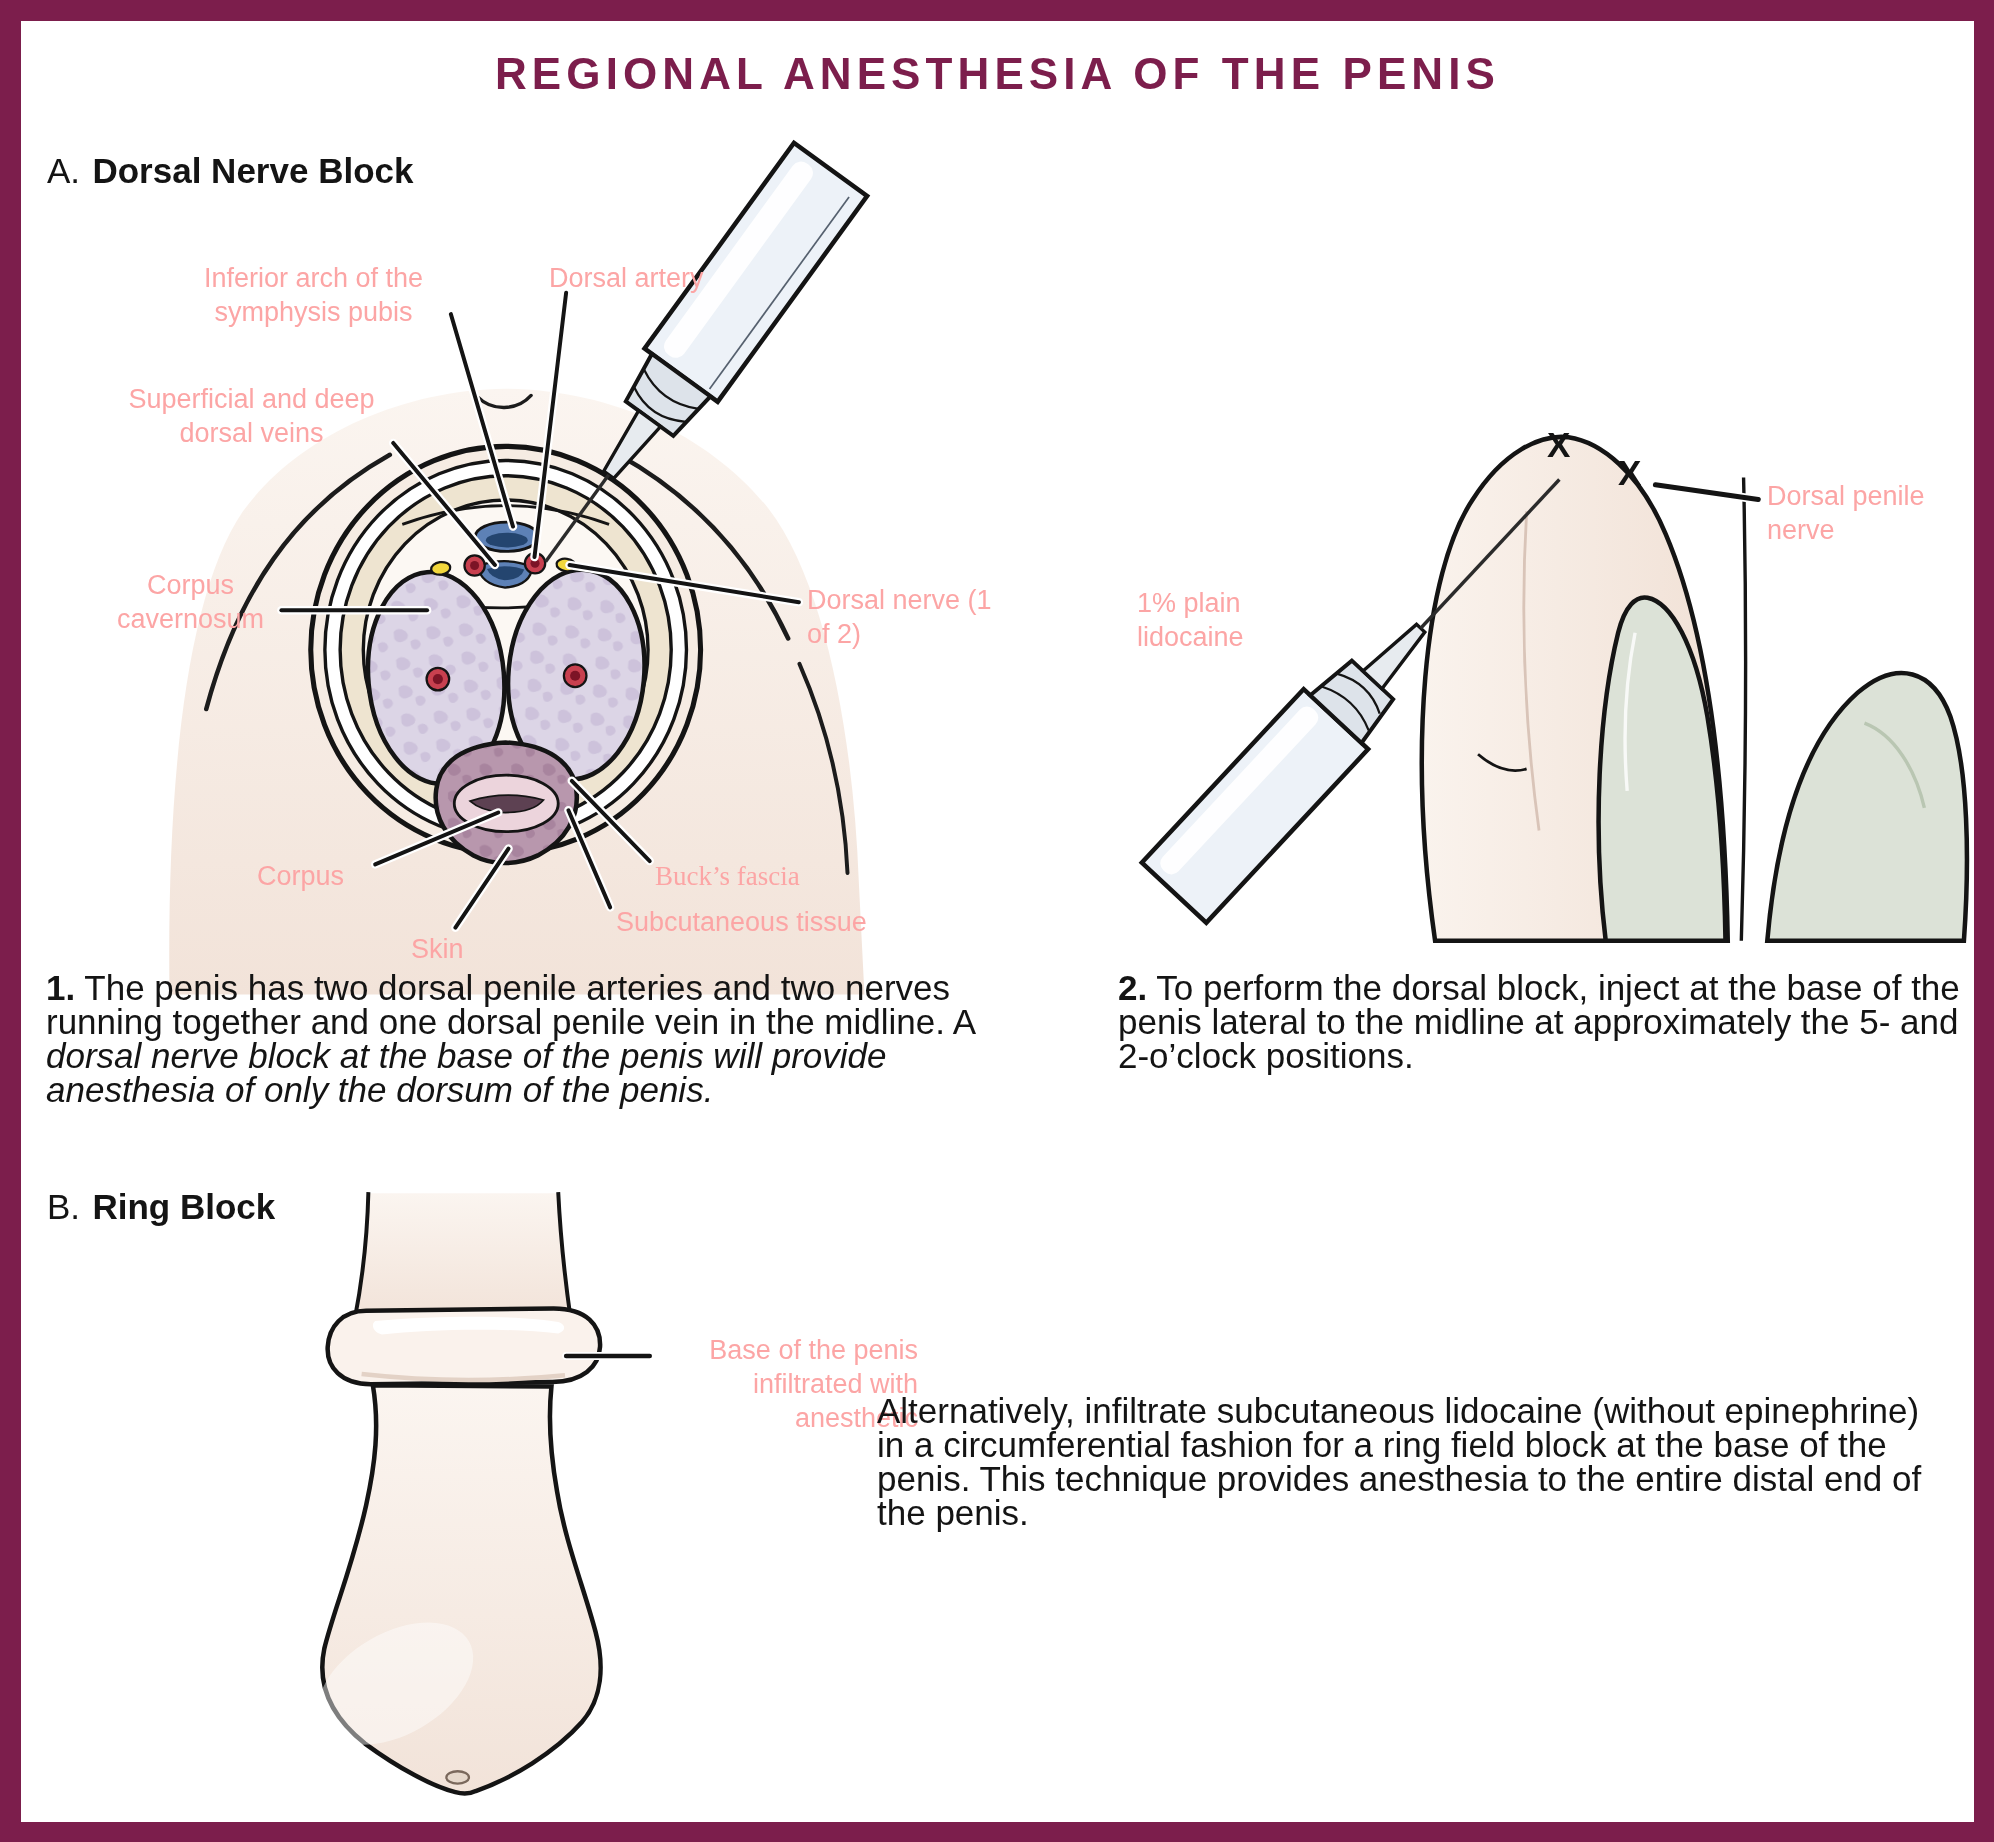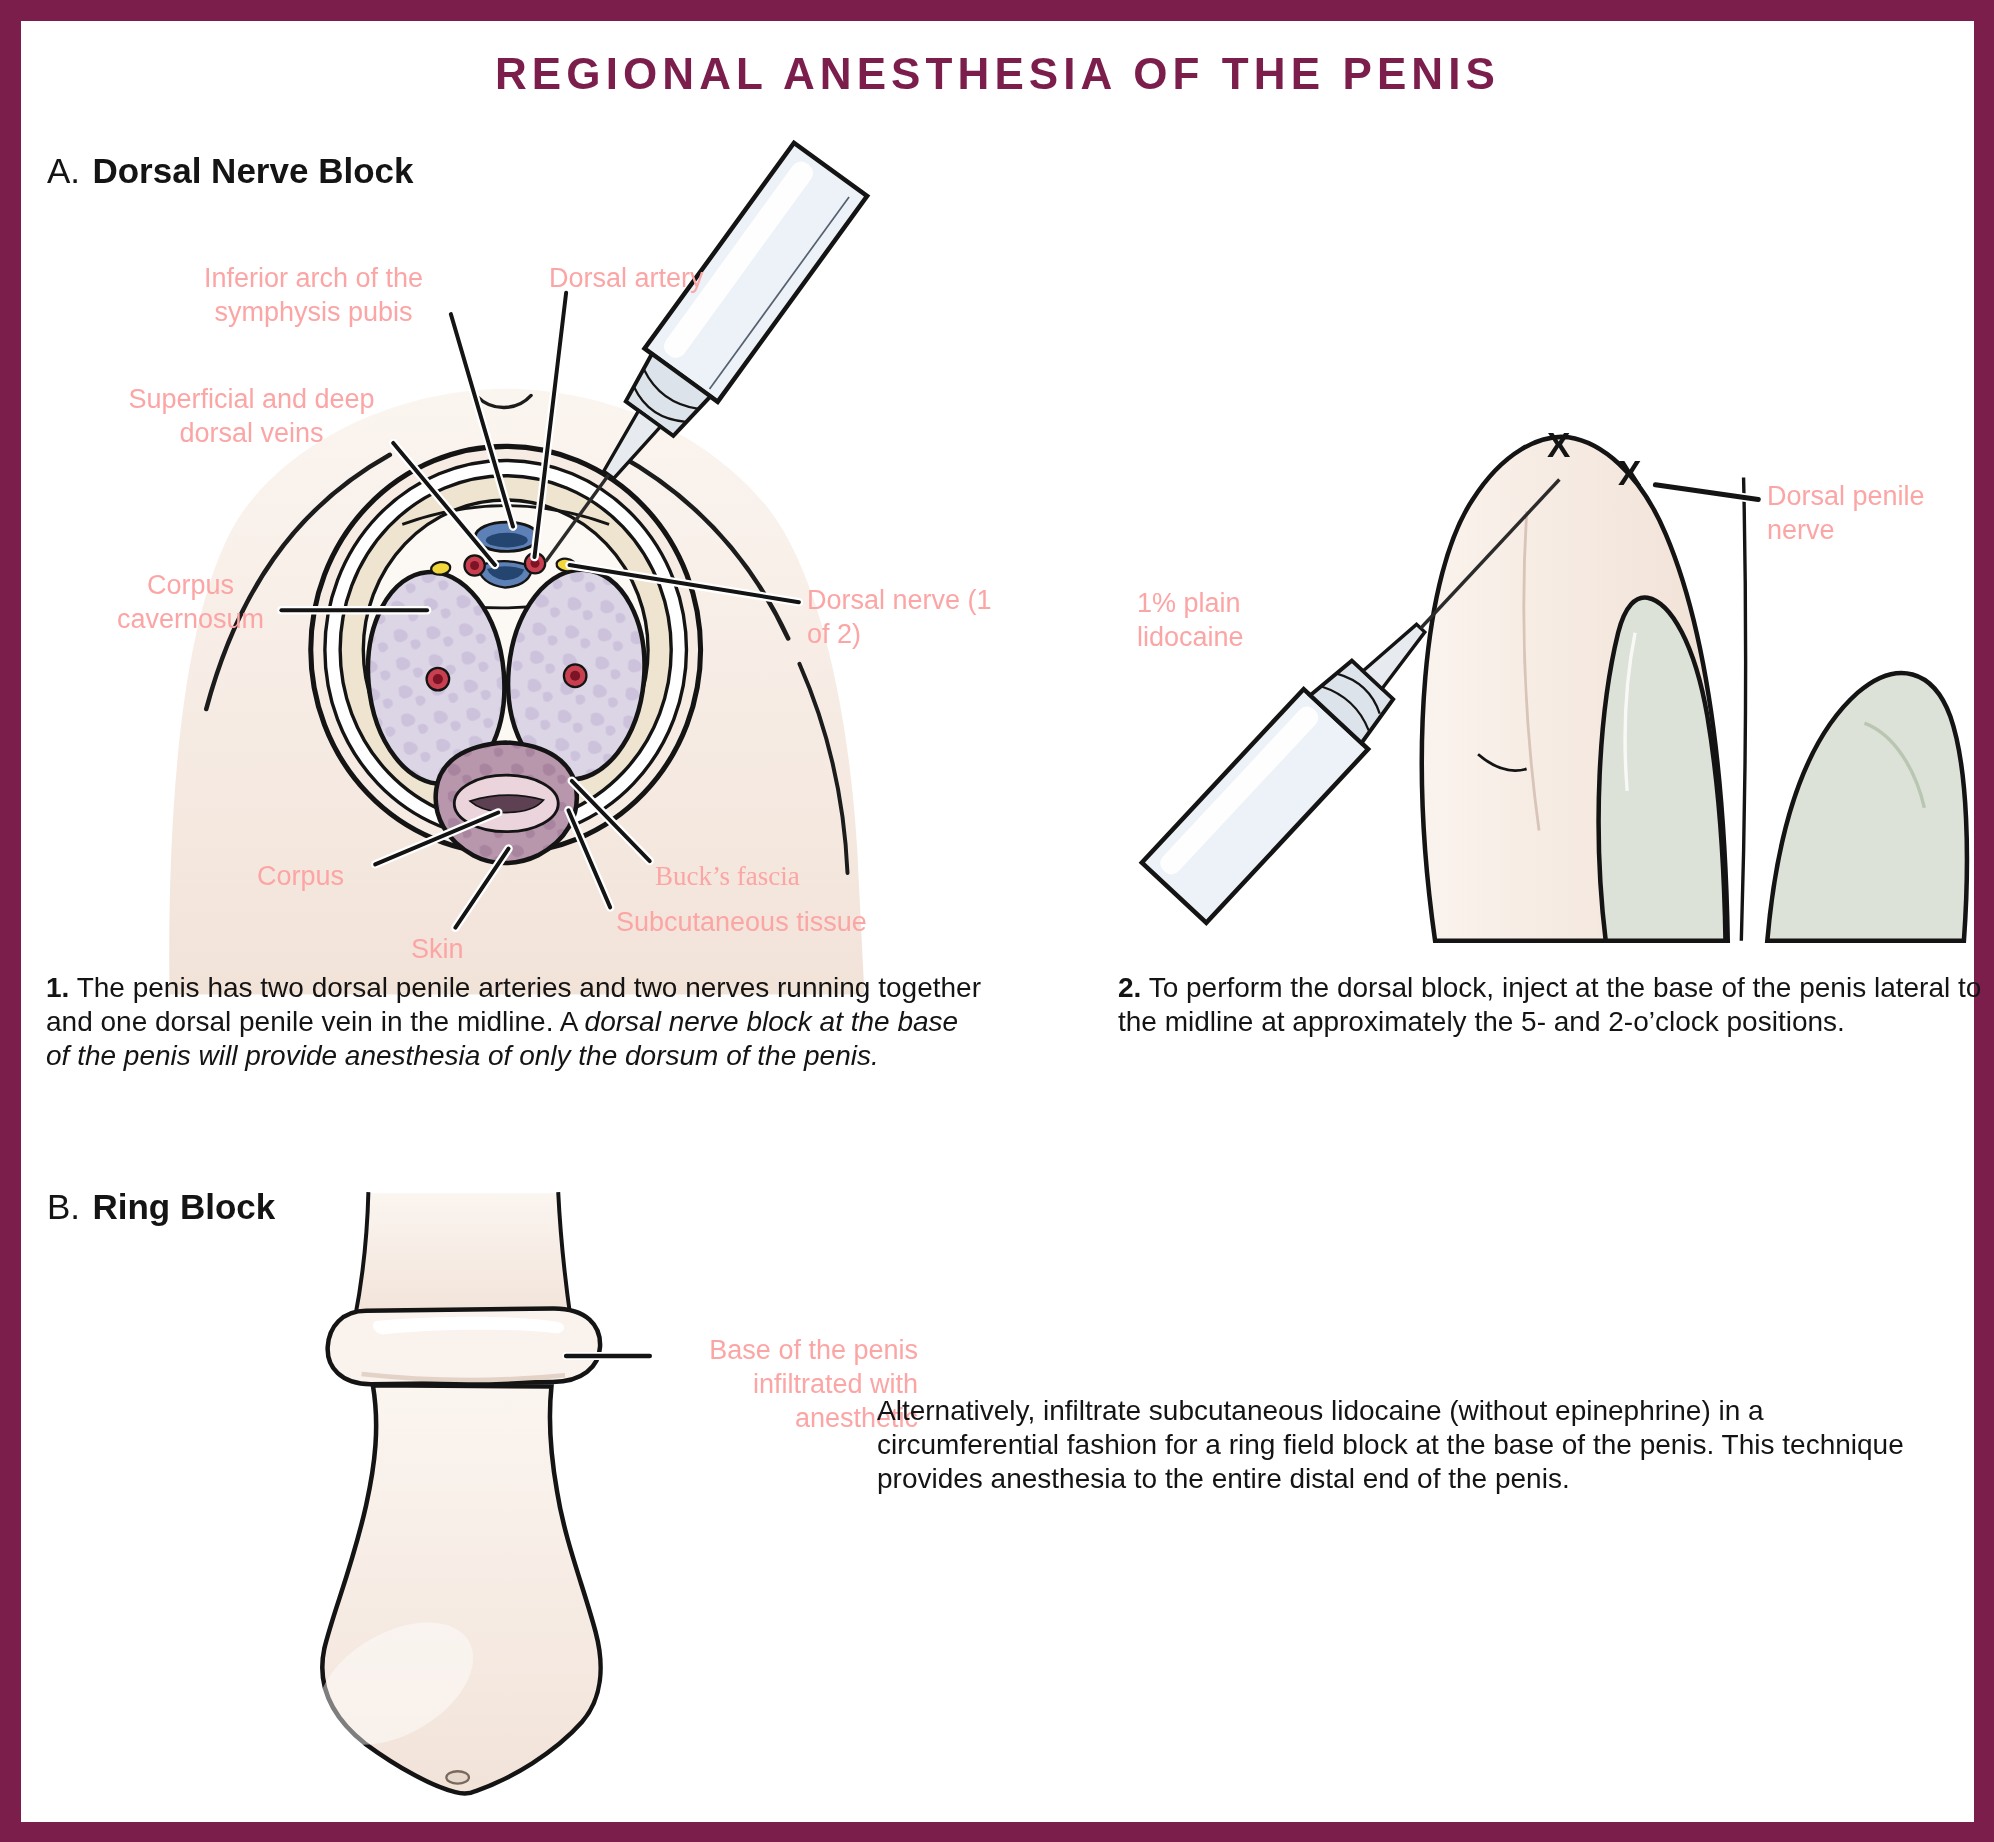--- a/index.html
+++ b/index.html
@@ -24,21 +24,21 @@
     white-space:nowrap;
   }
   .sec-header{position:absolute;font-size:35px;white-space:nowrap;}
   .sec-header .pre{font-weight:400;margin-right:12.4px;}
   .sec-header .nm{font-weight:700;}
   .lbl{
     position:absolute;font-size:27px;line-height:34px;color:#fca5a5;
   }
   .lbl.center{text-align:center;}
   .cap{
-    position:absolute;font-size:28px;line-height:34px;color:#141414;
+    position:absolute;font-size:35px;line-height:34px;color:#141414;
   }
   .cap .num{font-weight:700;}
   .cap .it{font-style:italic;}
   .xmark{
     position:absolute;font-size:35px;font-weight:600;color:#141414;
   }
 </style>
 </head>
 <body>
 

